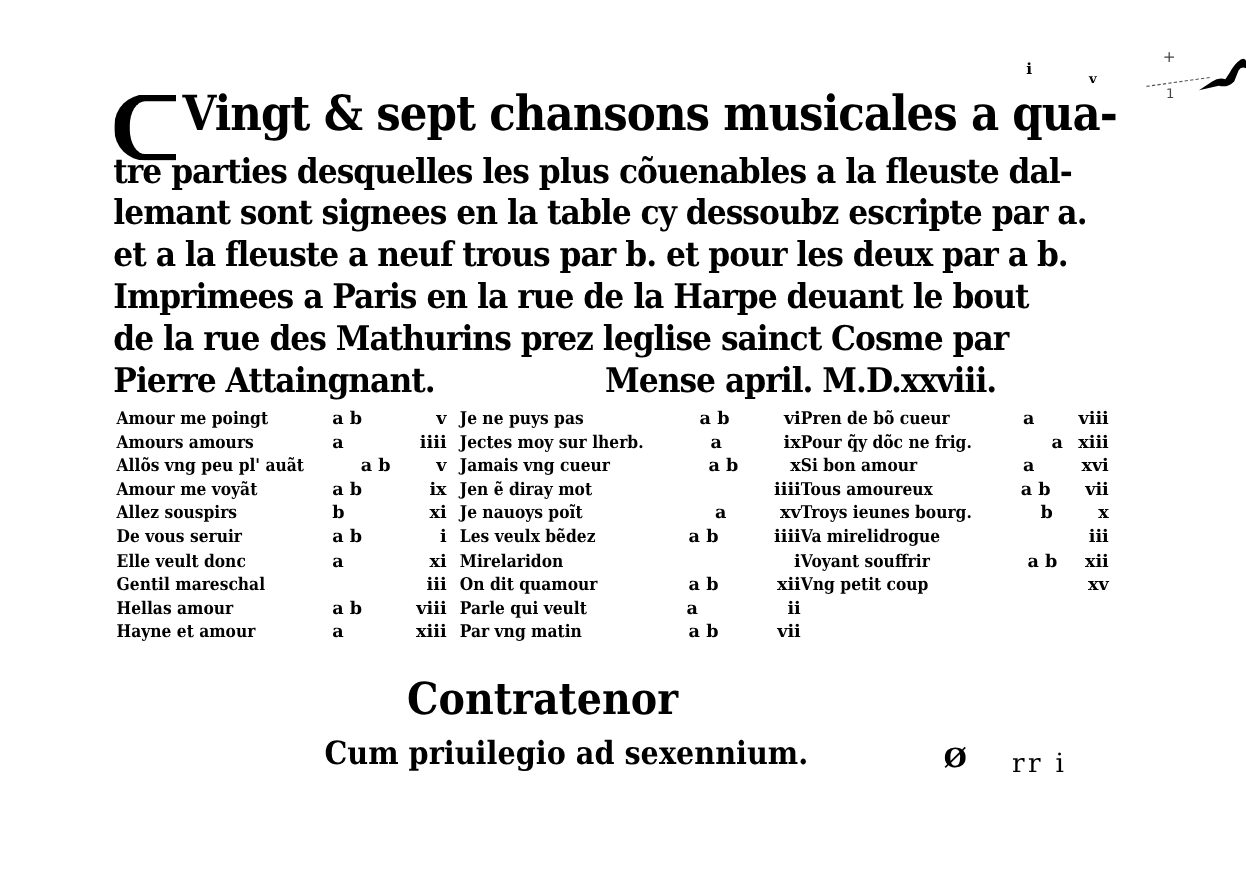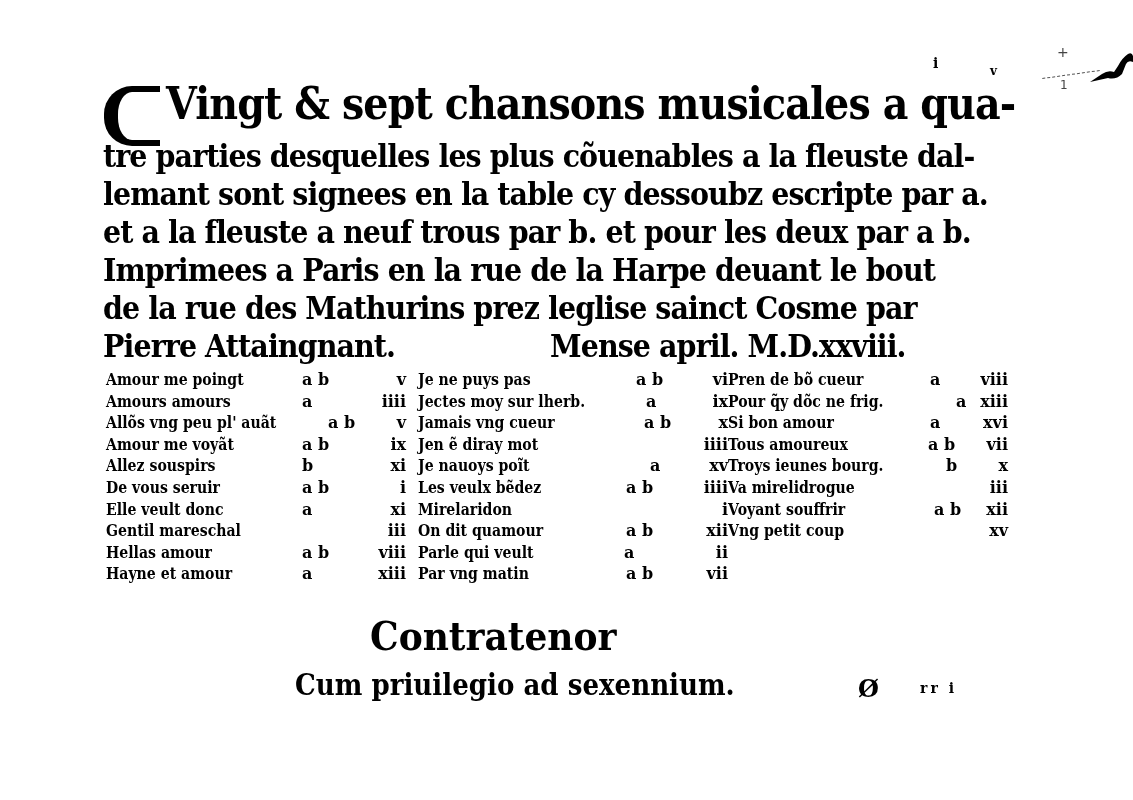--- a/index.html
+++ b/index.html
@@ -30,21 +30,21 @@
     .row .n { position: absolute; text-align: right; font-weight: bold; }
     .c1 .v { left: 196px; } .c1 .n { left: 240px; width: 60px; }
     .c2 .v { left: 218px; } .c2 .n { left: 250px; width: 60px; }
     .c3 .v { left: 190px; } .c3 .n { left: 220px; width: 60px; }
 
     .contra { position: absolute; top: 612px; left: 370px; font-size: 40px; font-weight: bold;
               transform: scaleX(0.9); transform-origin: left top; }
     .privil { position: absolute; top: 668px; left: 295px; font-size: 29px; font-weight: bold;
               transform: scaleX(0.9); transform-origin: left top; }
     .sig { position: absolute; top: 674px; left: 858px; font-size: 24px; font-weight: bold; }
-    .sig2 { position: absolute; top: 680px; left: 920px; font-size: 14px; font-weight: bold; letter-spacing: 3px; }
+    .sig2 { position: absolute; top: 680px; left: 920px; font-size: 24px; font-weight: normal; letter-spacing: 3px; }
 
     .margin-t { position: absolute; top: 55px; left: 933px; font-size: 14px; font-weight: bold; }
     .margin-v { position: absolute; top: 64px; left: 990px; font-size: 12px; font-weight: bold; }
     .pencil { position: absolute; left: 1005px; top: 52px; font-family: "DejaVu Sans", sans-serif; font-size: 14px; color: #444; }
     .pencil-line { position: absolute; left: 1008px; top: 74px; width: 58px; border-top: 1px dashed #555; transform: rotate(-8deg); }
     .ink-blot { position: absolute; left: 1088px; top: 48px; width: 45px; height: 38px; }
   </style>
 </head>
 <body>
 

